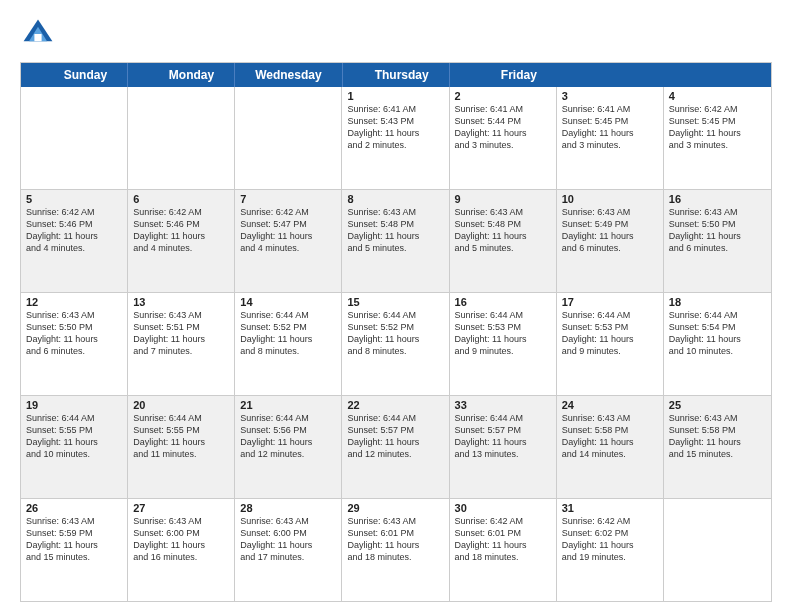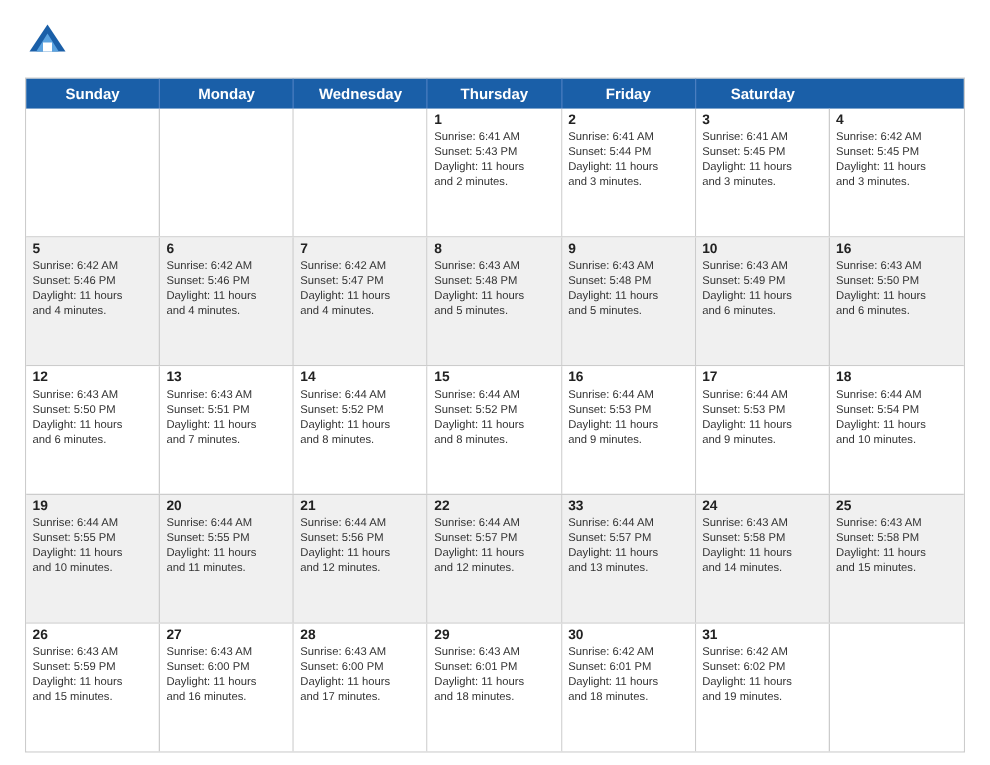--- a/index.html
+++ b/index.html
@@ -67,22 +67,22 @@
     }
     .cal-header {
       display: grid;
       grid-template-columns: repeat(7, 1fr);
       background: #1a5fa8;
     }
     .cal-header-cell {
       color: #fff;
       font-size: 12px;
       font-weight: bold;
-      padding: 5px 4px;
-      text-align: center;
+      padding: 5px 20px;
+      text-align: right;
       border-right: 1px solid #4a7ec0;
     }
     .cal-header-cell:last-child { border-right: none; }
     .cal-body {
       flex: 1;
       display: flex;
       flex-direction: column;
     }
     .cal-row {
       display: grid;
@@ -137,21 +137,20 @@
     </div>
   </div>
 
   <div class="calendar">
     <div class="cal-header">
     <div class="cal-header-cell">Sunday</div>
         <div class="cal-header-cell">Monday</div>
         <div class="cal-header-cell">Wednesday</div>
         <div class="cal-header-cell">Thursday</div>
         <div class="cal-header-cell">Friday</div>
-        <div class="cal-header-cell">Saturday</div>
       </div>
     <div class="cal-body">
     <div class="cal-row">
           <div class="cal-cell"></div>
           <div class="cal-cell"></div>
           <div class="cal-cell"></div>
           <div class="cal-cell">
             <div class="day-num">1</div>
             <div class="cell-text">Sunrise: 6:41 AM<br>Sunset: 5:43 PM<br>Daylight: 11 hours<br>and 2 minutes.</div>
           </div>

